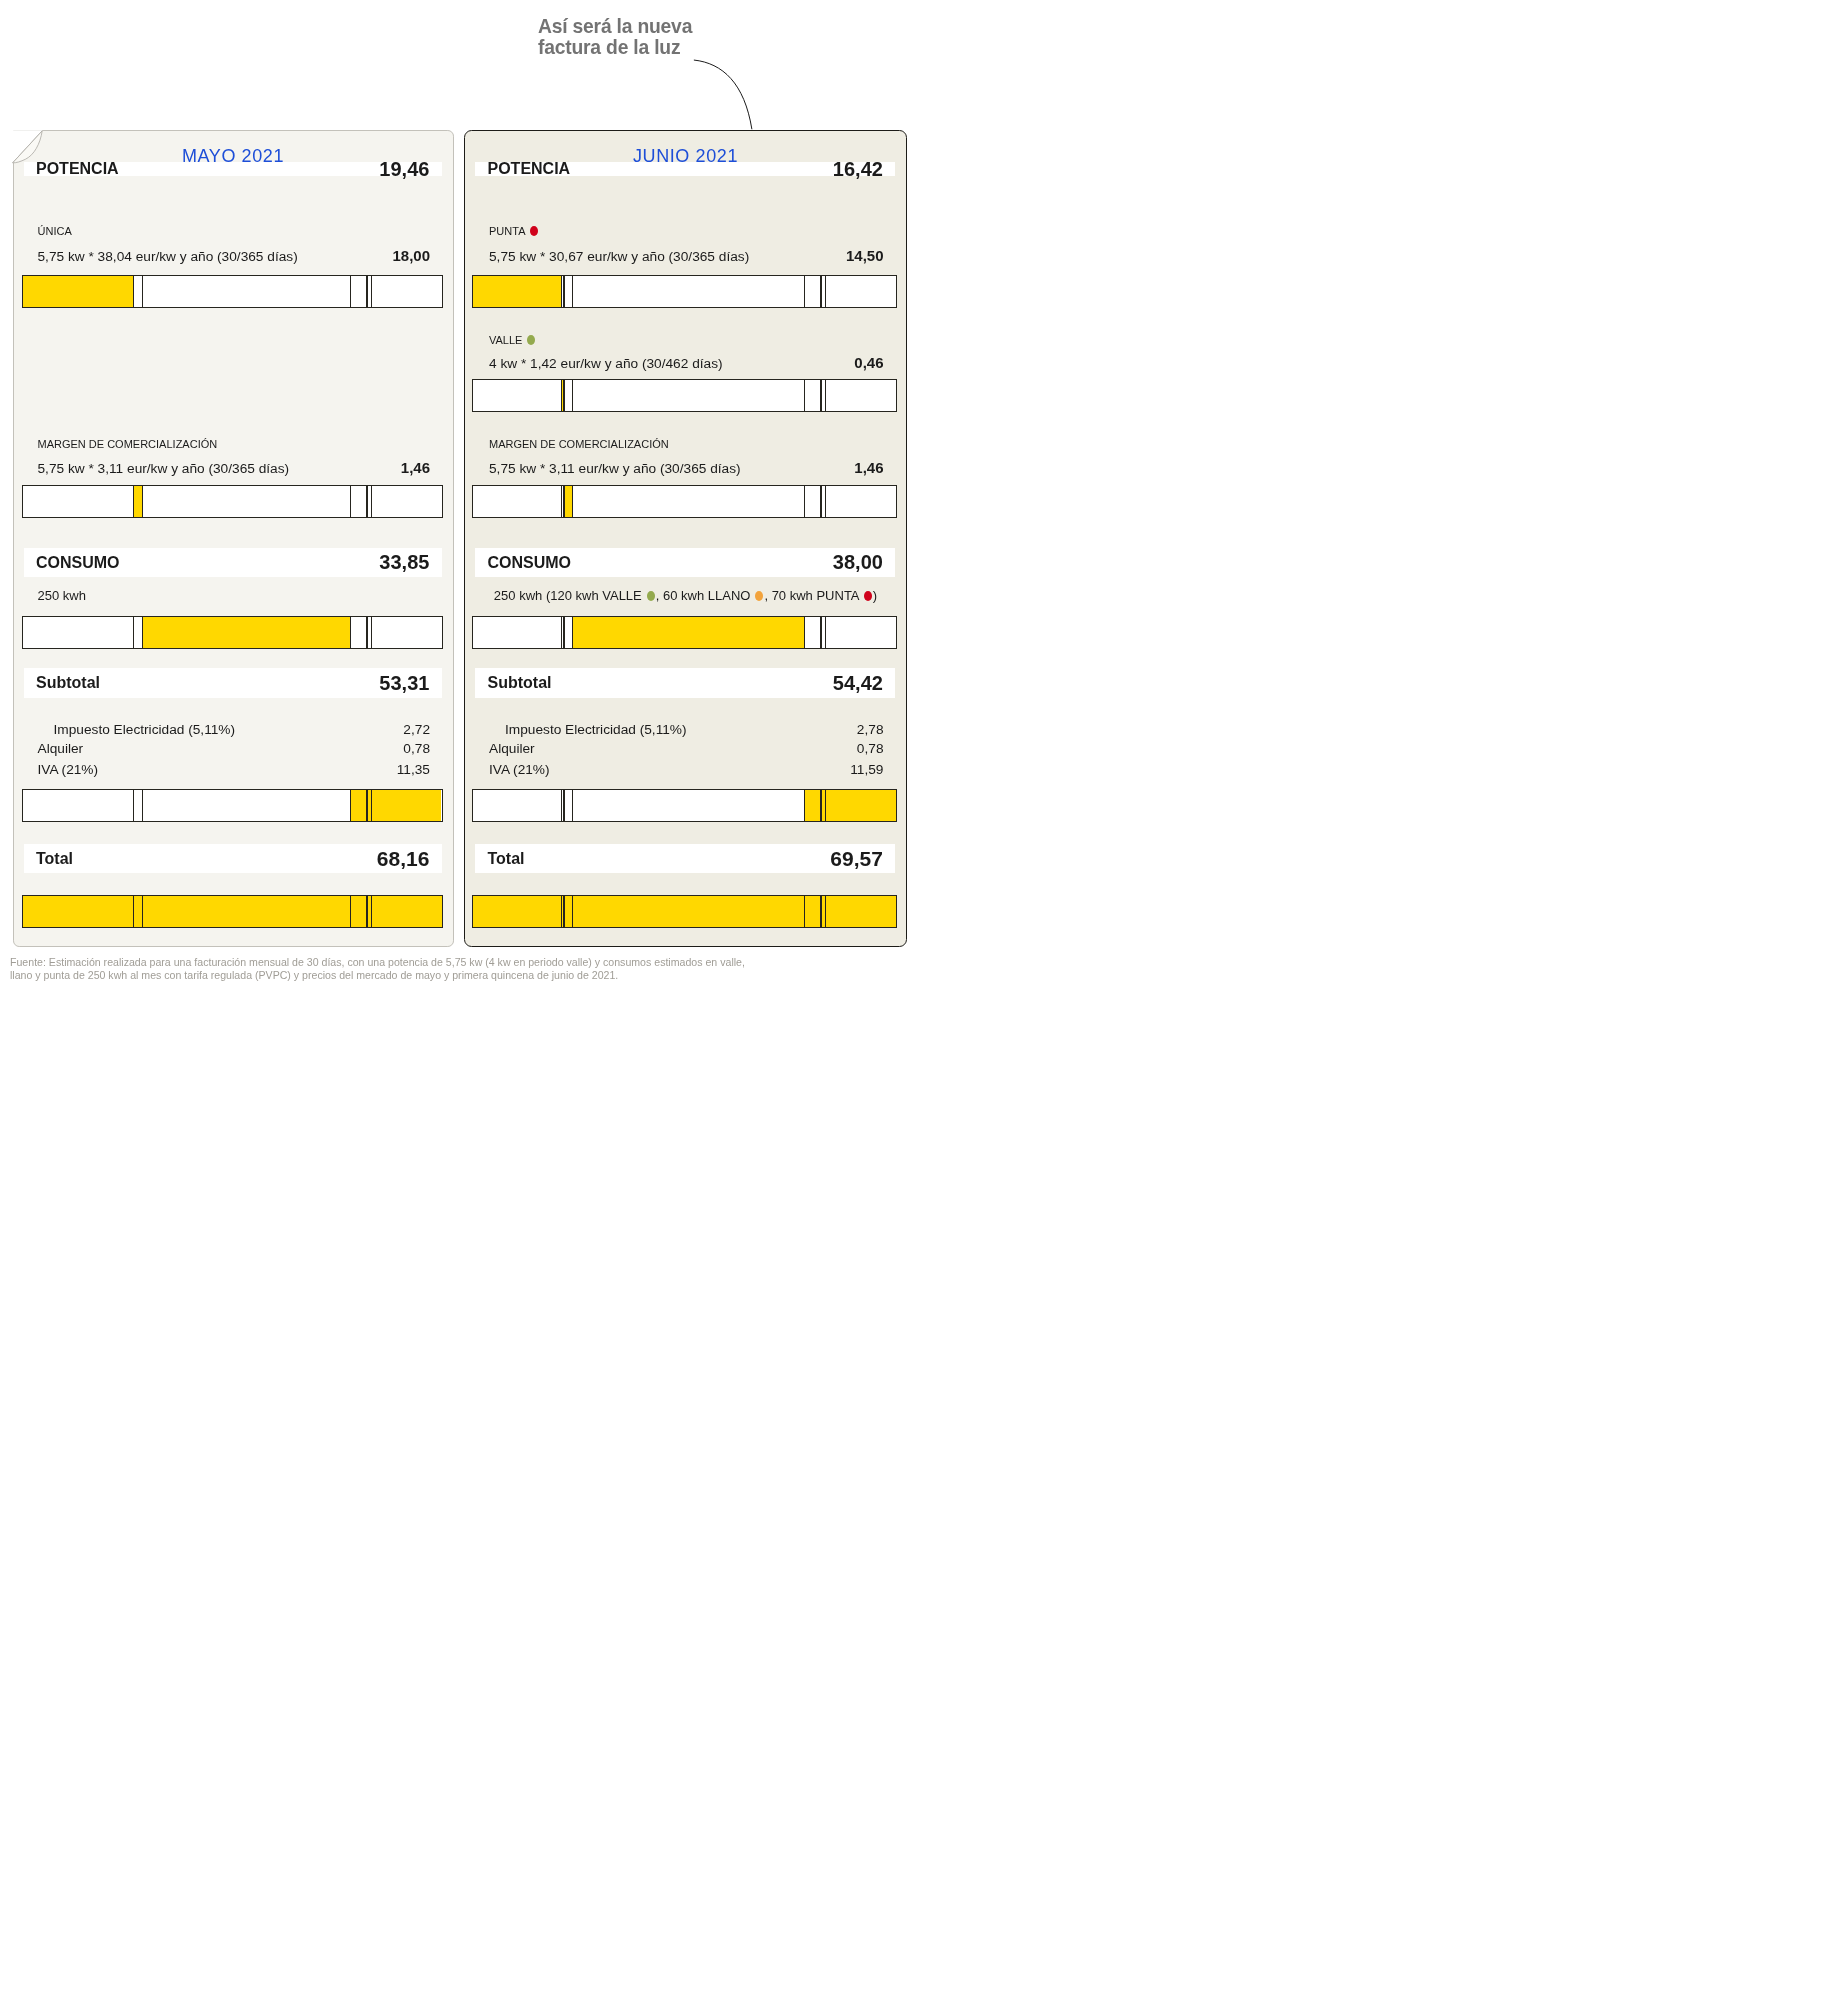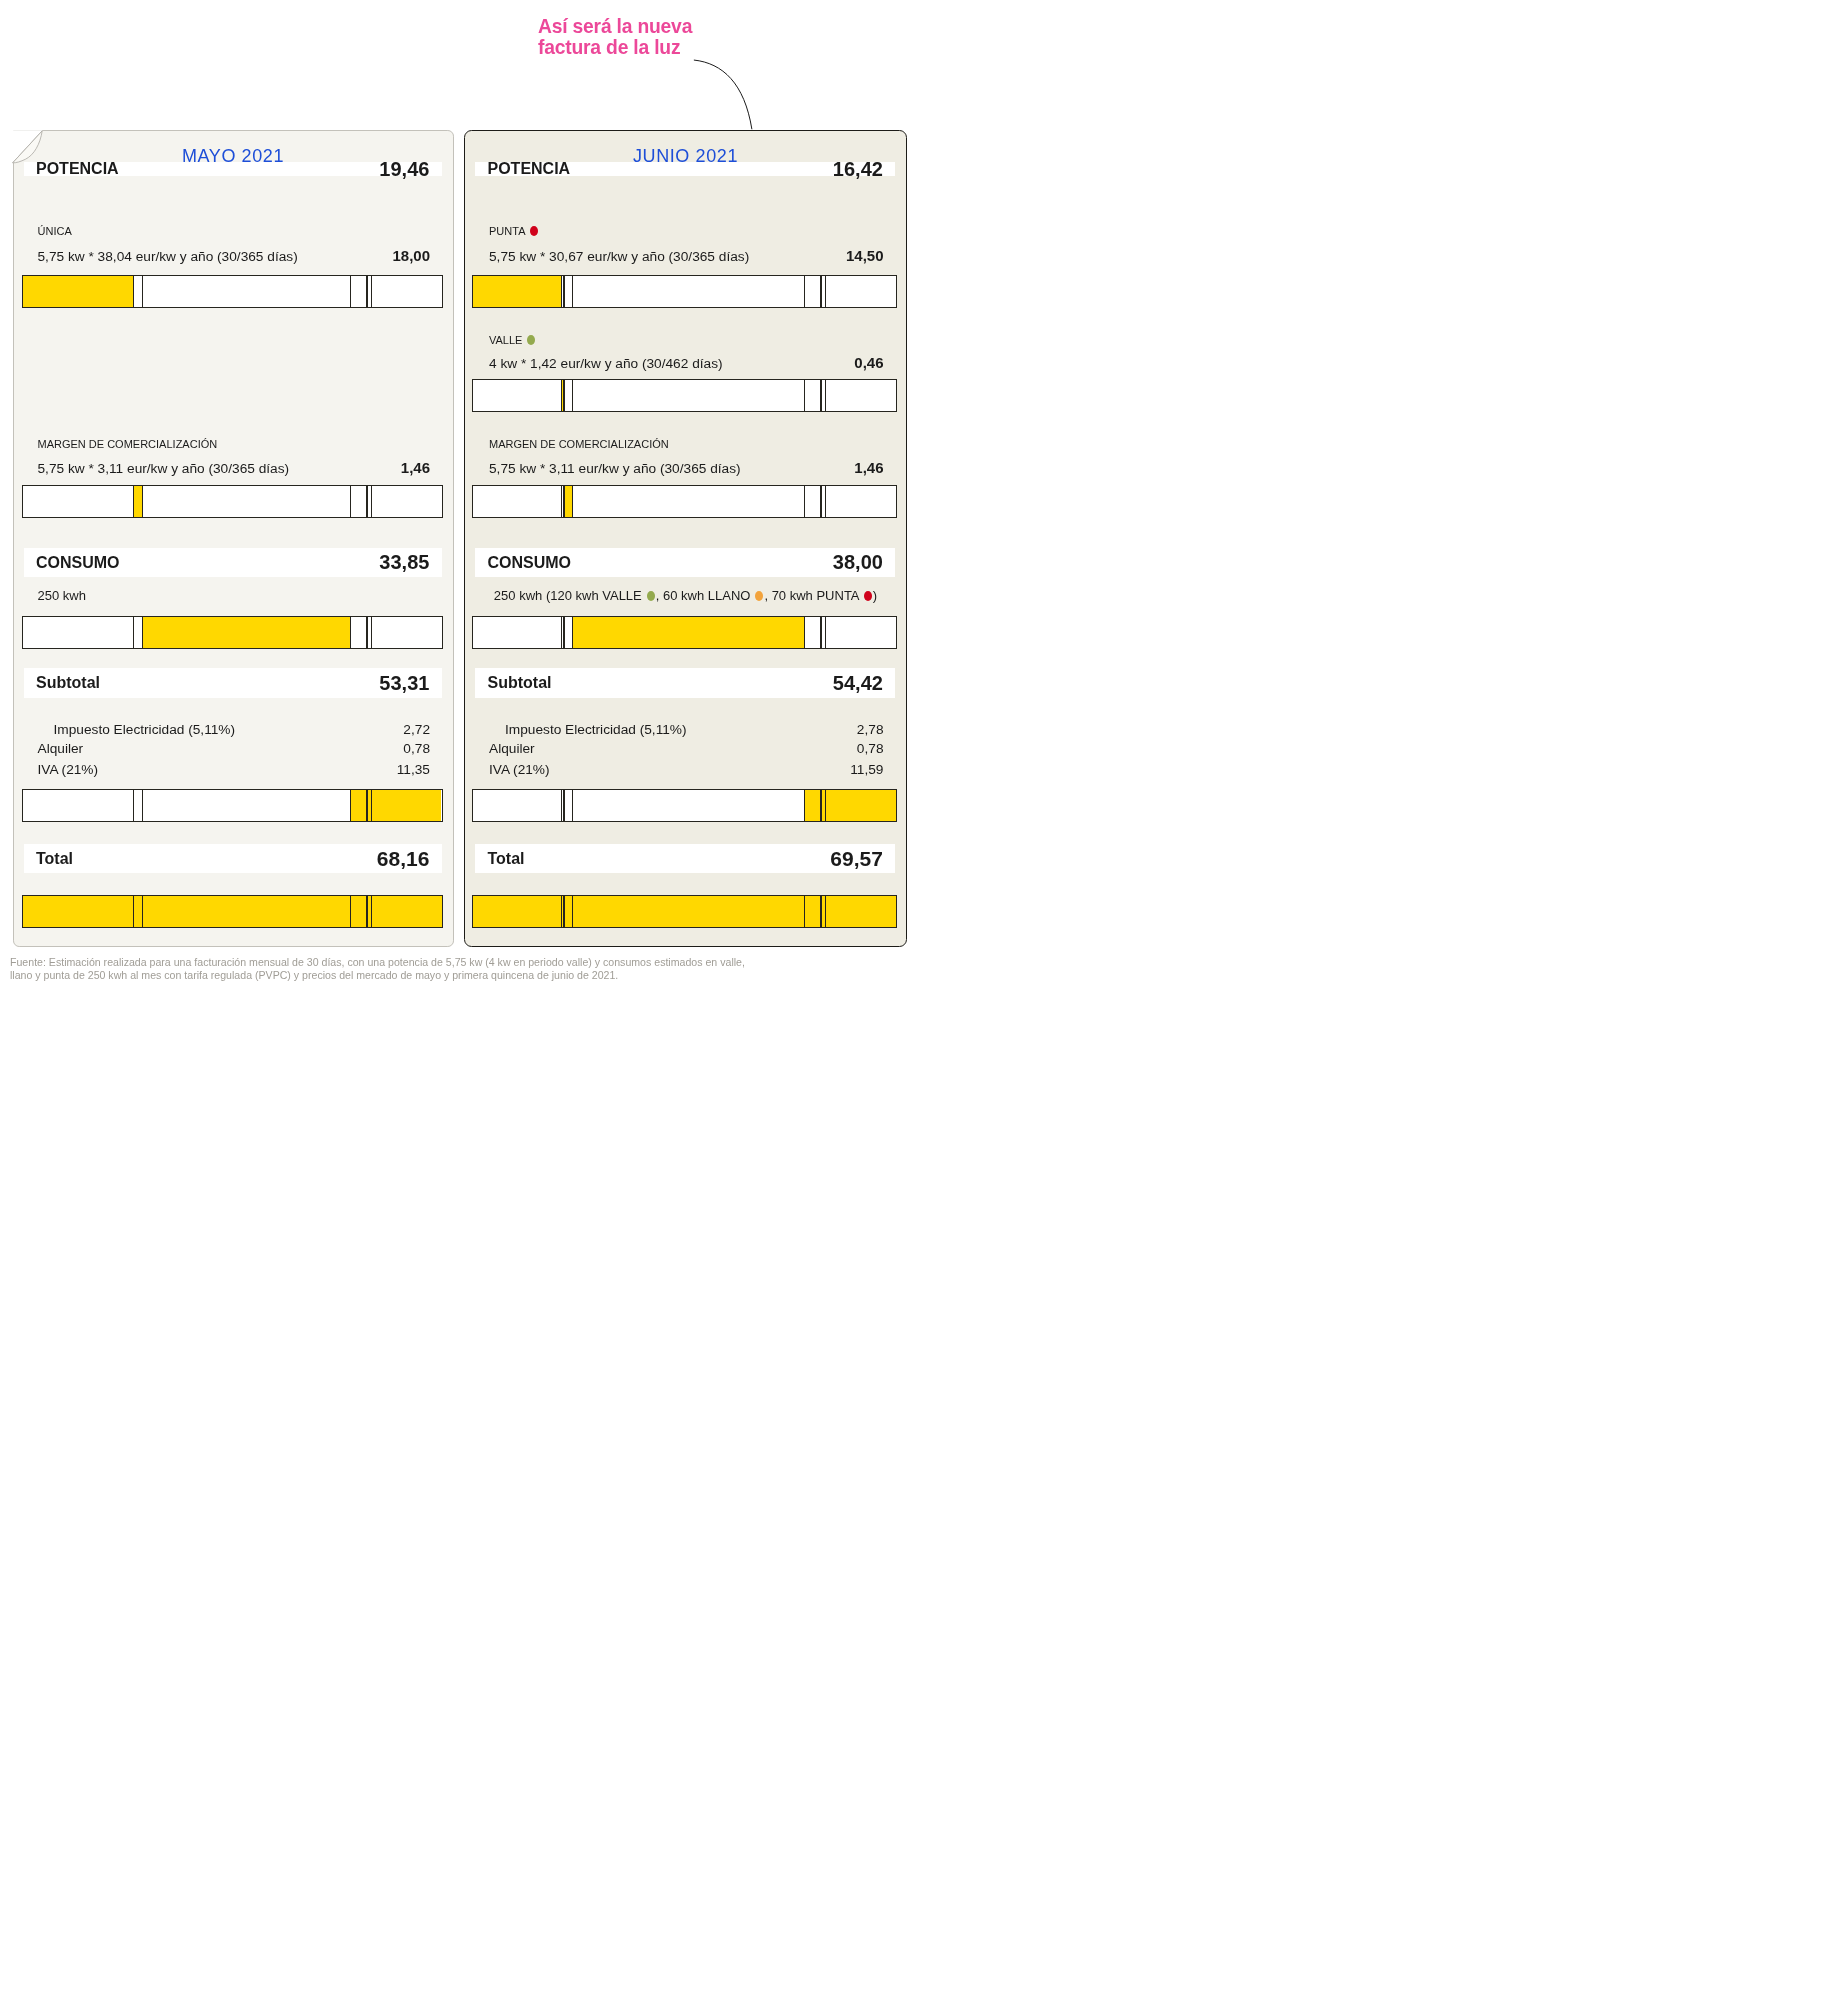--- a/index.html
+++ b/index.html
@@ -1,21 +1,21 @@
 <!DOCTYPE html>
 <html style="font-size:10px"><head>
 <meta charset="utf-8">
 <style>
   html,body{margin:0;padding:0;background:#ffffff;}
   body{width:921px;height:1003px;position:relative;overflow:hidden;
        font-family:"Liberation Sans", sans-serif;color:#1b1b1b;}
 
   
   .main-title{position:absolute;left:538px;top:16px;font-size:19.3px;line-height:21px;
-              font-weight:800;letter-spacing:-0.2px;color:#ec4899;}
+              font-weight:800;letter-spacing:-0.2px;color:#737373;}
   .callout{position:absolute;left:0;top:0;width:921px;height:1003px;pointer-events:none;}
 
   
   .panel{position:absolute;top:130px;height:817px;box-sizing:border-box;}
   .panel-left{left:12.5px;width:441px;background:#f5f4ef;border:1.2px solid #c3c1ba;
               border-radius:0 6.2px 6.2px 6.2px;}
   .panel-right{left:464px;width:443px;background:#efede3;border:1.9px solid #1d1c18;
                border-radius:7.5px;}
   .fold{position:absolute;left:-1.2px;top:-1.2px;}
 

